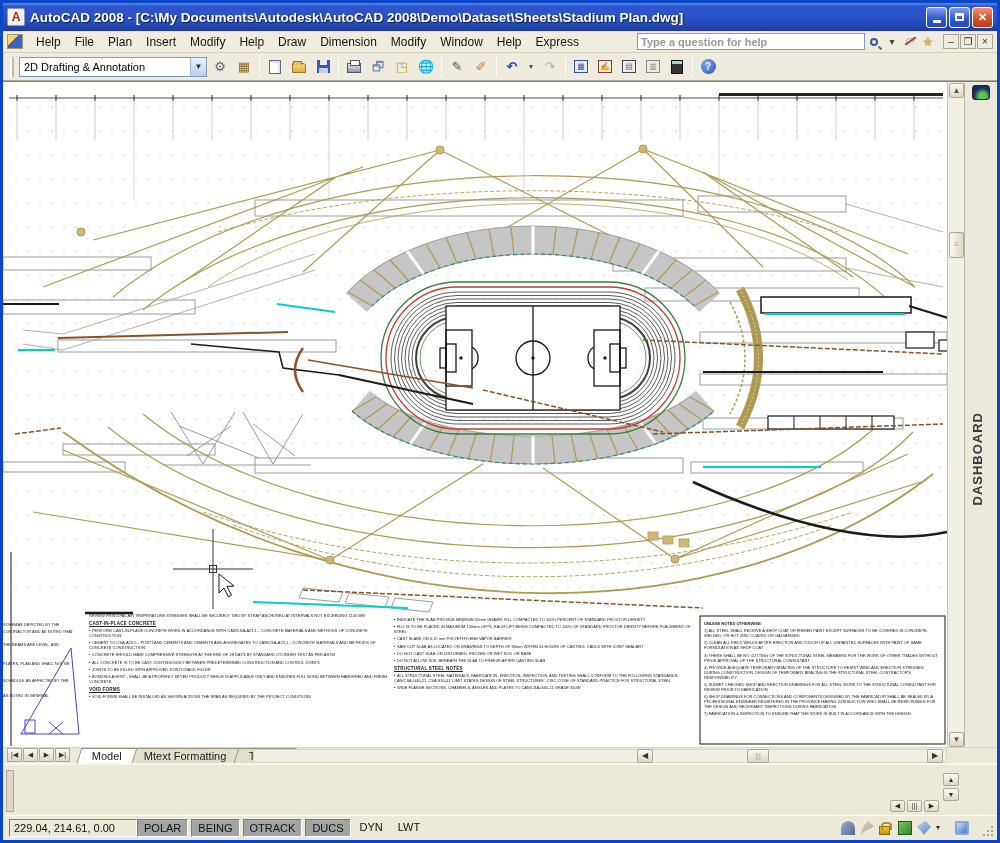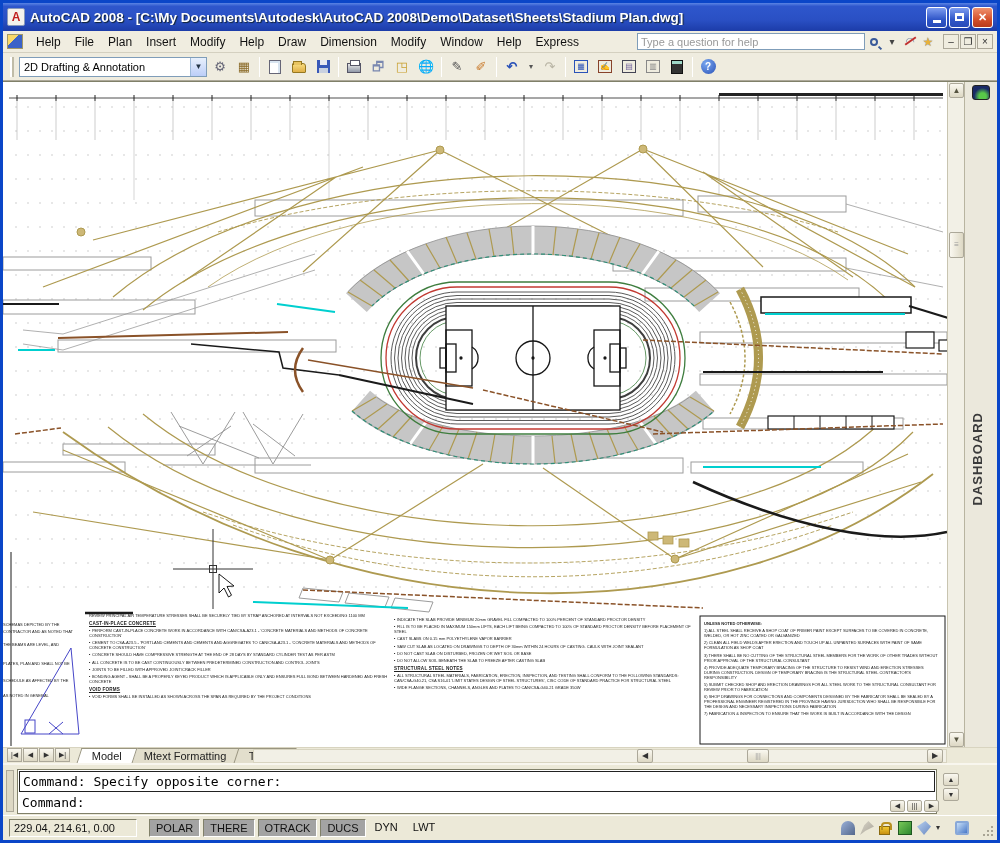--- a/index.html
+++ b/index.html
@@ -13,21 +13,21 @@
   .tb-btns { display:flex; gap:2px; flex:none; }
   .tb-btn { width:21px; height:21px; border:1px solid #fff; border-radius:3px; background:linear-gradient(180deg,#7E9DF0,#3056C8 60%,#274AB8); color:#fff; font-size:11px; font-weight:bold; text-align:center; line-height:19px; }
   .tb-btn.close { background:linear-gradient(180deg,#F0926E,#D4502C 60%,#B83A1C); }
   .tb-min-glyph { display:inline-block; width:8px; height:3px; background:#fff; margin-top:12px; }
   .tb-max-glyph { display:inline-block; width:9px; height:8px; border:2px solid #fff; border-top-width:3px; margin-top:5px; }
 
   
   .menubar { height:22px; background:#F0EDE0; border-bottom:1px solid #D4D0C0; display:flex; align-items:center; padding:0 4px; font-size:12px; }
   .menu-app-icon { width:16px; height:15px; background:linear-gradient(135deg,#F8D868 40%,#3A62C8 40%); border:1px solid #A09868; margin-right:6px; flex:none; }
   .menu-item { padding:2px 7px; color:#111; white-space:nowrap; }
-  .help-box { margin-left:auto; width:228px; height:17px; background:#fff; border:1px solid #7F9DB9; font-size:11px; color:#999; padding:1px 3px; font-family:"Liberation Sans",sans-serif; }
+  .help-box { margin-left:auto; width:228px; height:17px; background:#fff; border:1px solid #7F9DB9; font-size:11px; color:#999; padding:1px 3px; font-family:"Liberation Sans",sans-serif;font-weight:bold; }
   .mini-btn { width:18px; height:17px; display:flex; align-items:center; justify-content:center; font-size:10px; color:#444; }
   .mag { width:8px; height:8px; border:2px solid #3A5A9A; border-radius:50%; position:relative; }
   .mag::after { content:""; position:absolute; width:4px; height:2px; background:#3A5A9A; transform:rotate(45deg); left:6px; top:7px; }
   .star { color:#E8B23A; font-size:12px; text-shadow:0 0 1px #4A6FC4; }
   .sat { color:#7A8AA8; font-size:11px; position:relative; }
   .sat::after { content:""; position:absolute; left:-1px; top:5px; width:13px; height:2px; background:#C03030; transform:rotate(-35deg); }
   .mdi-btns { display:flex; gap:1px; margin-left:6px; }
   .mdi-btn { width:16px; height:15px; border:1px solid #ACA899; background:#EFECDF; text-align:center; line-height:13px; font-size:10px; color:#333; }
 
   
@@ -89,21 +89,21 @@
   .cmd-area { position:absolute; left:14px; top:4px; right:60px; height:45px; background:#fff; border:1px solid #808069; font-family:"DejaVu Sans Mono", monospace; font-size:13px; color:#000; }
   .cmd-hist { border:1px solid #222; margin:1px; height:21px; line-height:20px; padding-left:3px; white-space:pre; }
   .cmd-input { height:19px; line-height:19px; padding-left:4px; white-space:pre; }
   .cmd-vsb { position:absolute; right:38px; top:8px; width:16px; }
   .cmd-vsb .b { width:16px; height:13px; background:linear-gradient(180deg,#FAF8F0,#DDD8C4); border:1px solid #ACA899; border-radius:2px; font-size:7px; text-align:center; line-height:11px; color:#333; margin-bottom:2px; }
   .cmd-hsb { position:absolute; right:58px; bottom:3px; display:flex; gap:2px; }
   .cmd-hsb .b { width:15px; height:12px; background:linear-gradient(180deg,#FAF8F0,#DDD8C4); border:1px solid #ACA899; border-radius:2px; font-size:7px; text-align:center; line-height:10px; color:#333; }
 
   
   .statusbar { height:25px; background:#ECE9D8; border-top:1px solid #fff; display:flex; align-items:center; padding:0 6px; position:relative; }
-  .coords { width:128px; height:18px; border:1px solid; border-color:#808069 #fff #fff #808069; font-size:11px; padding:2px 4px; color:#111; background:#ECE9D8; margin-right:12px; }
+  .coords { width:128px; height:18px; border:1px solid; border-color:#808069 #fff #fff #808069; font-size:11px; padding:2px 4px; color:#111; background:#ECE9D8; margin-right:0; }
   .toggle { height:18px; font-size:11px; padding:2px 6px; margin-right:3px; color:#111; }
   .toggle.on { border:1px solid; border-color:#808069 #fff #fff #808069; background:#a3a3a3; }
   .status-icons { position:absolute; right:28px; display:flex; gap:5px; align-items:center; }
   .sic { width:14px; height:14px; position:relative; }
   .sic-sat { border-radius:50% 50% 0 0; background:linear-gradient(135deg,#9AB0D8,#54688C); }
   .sic-pen { background:linear-gradient(135deg,#D8D4C8,#A8A498); clip-path:polygon(0 100%,30% 30%,60% 0,100% 40%,40% 70%); }
   .sic-lock { width:11px; height:9px; background:linear-gradient(#F0C830,#C89010); border:1px solid #8A6A10; margin-top:5px; position:relative; }
   .sic-lock::before { content:""; position:absolute; top:-5px; left:1px; width:7px; height:6px; border:2px solid #B89020; border-bottom:none; border-radius:4px 4px 0 0; }
   .sic-paste { background:linear-gradient(135deg,#78C858,#2E8830); border:1px solid #1E5820; }
   .sic-tag { background:linear-gradient(135deg,#B8D0F0,#6888C0); clip-path:polygon(0 40%,60% 0,100% 40%,50% 100%); }
@@ -453,39 +453,35 @@
     <div class="tab"><span>Mtext Formatting</span></div>
     <div class="tab"><span>Tables</span></div>
     <div class="hsb hsb-track"></div>
     <div class="hsb hsb-btn" style="left:634px">◀</div>
     <div class="hsb hsb-thumb">|||</div>
     <div class="hsb hsb-btn" style="left:924px">▶</div>
   </div>
 
   <div class="cmdwin">
     <div class="cmd-grip"></div>
-    <div class="cmd-area">
-      <div class="cmd-hist">Command: Specify opposite corner:</div>
-      <div class="cmd-input">Command:</div>
-    </div>
     <div class="cmd-vsb">
       <div class="b">▲</div>
       <div class="b">▼</div>
     </div>
     <div class="cmd-hsb">
       <div class="b">◀</div>
       <div class="b">|||</div>
       <div class="b">▶</div>
     </div>
   </div>
 
   <div class="statusbar">
     <div class="coords">229.04, 214.61, 0.00</div>
     <div class="toggle on">POLAR</div>
-    <div class="toggle on">THERE</div>
+    <div class="toggle on">BEING</div>
     <div class="toggle on">OTRACK</div>
     <div class="toggle on">DUCS</div>
     <div class="toggle">DYN</div>
     <div class="toggle">LWT</div>
     <div class="status-icons">
       <div class="sic sic-sat"></div>
       <div class="sic sic-pen"></div>
       <div class="sic">
           <div class="sic-lock"></div>
         </div>

